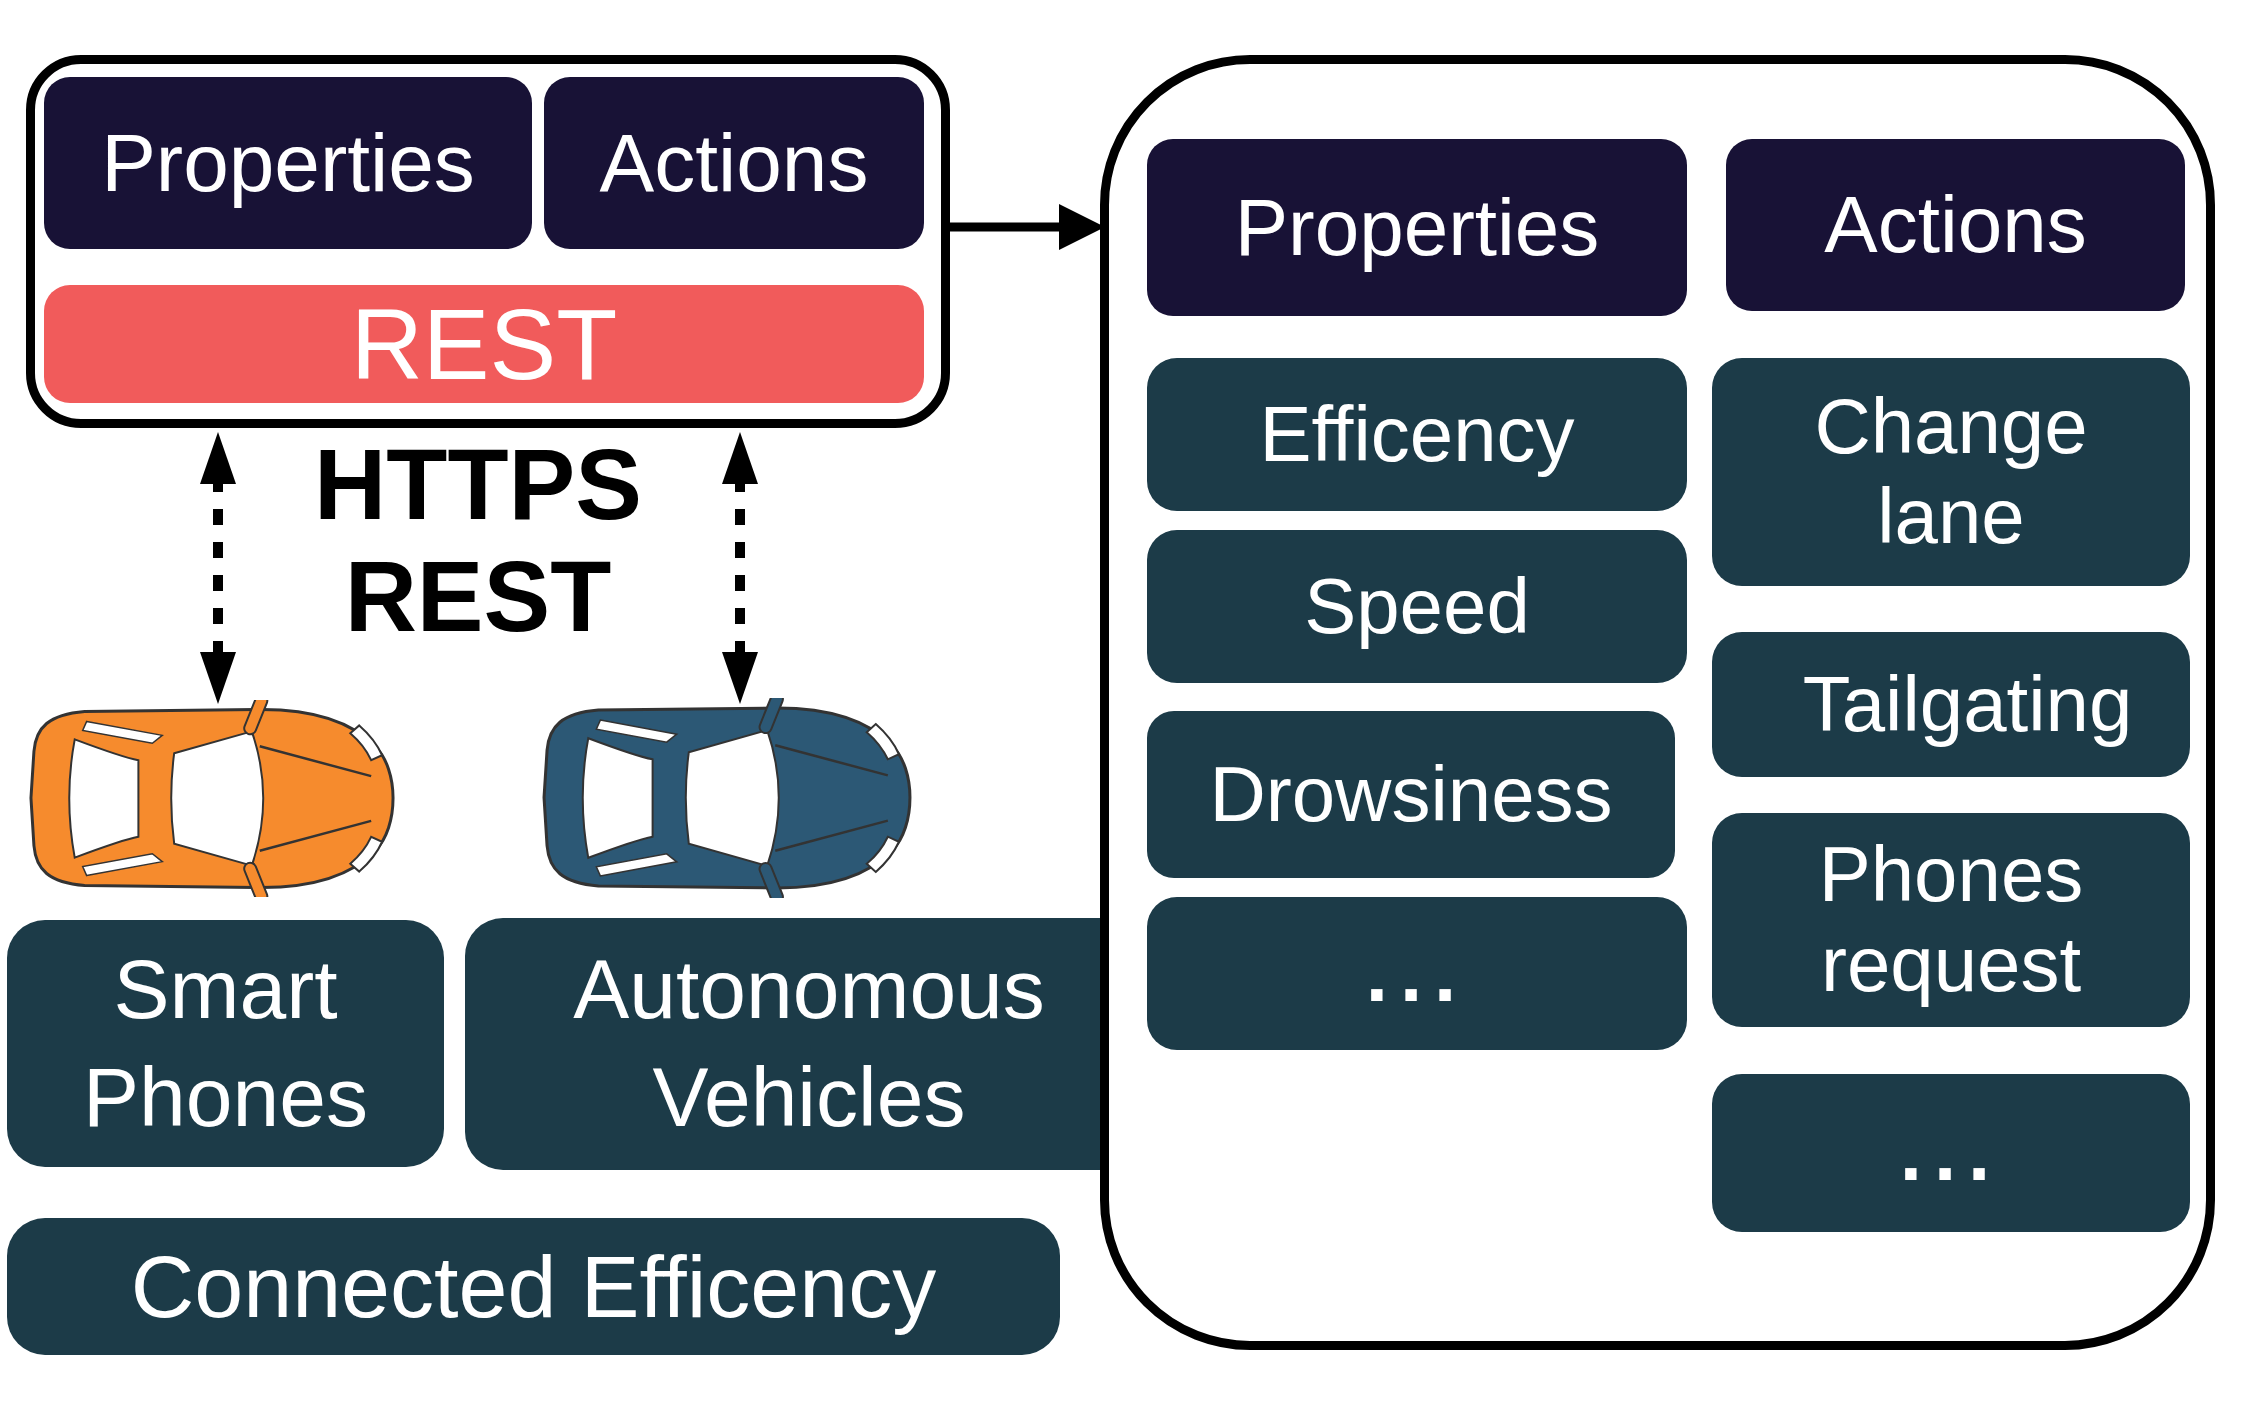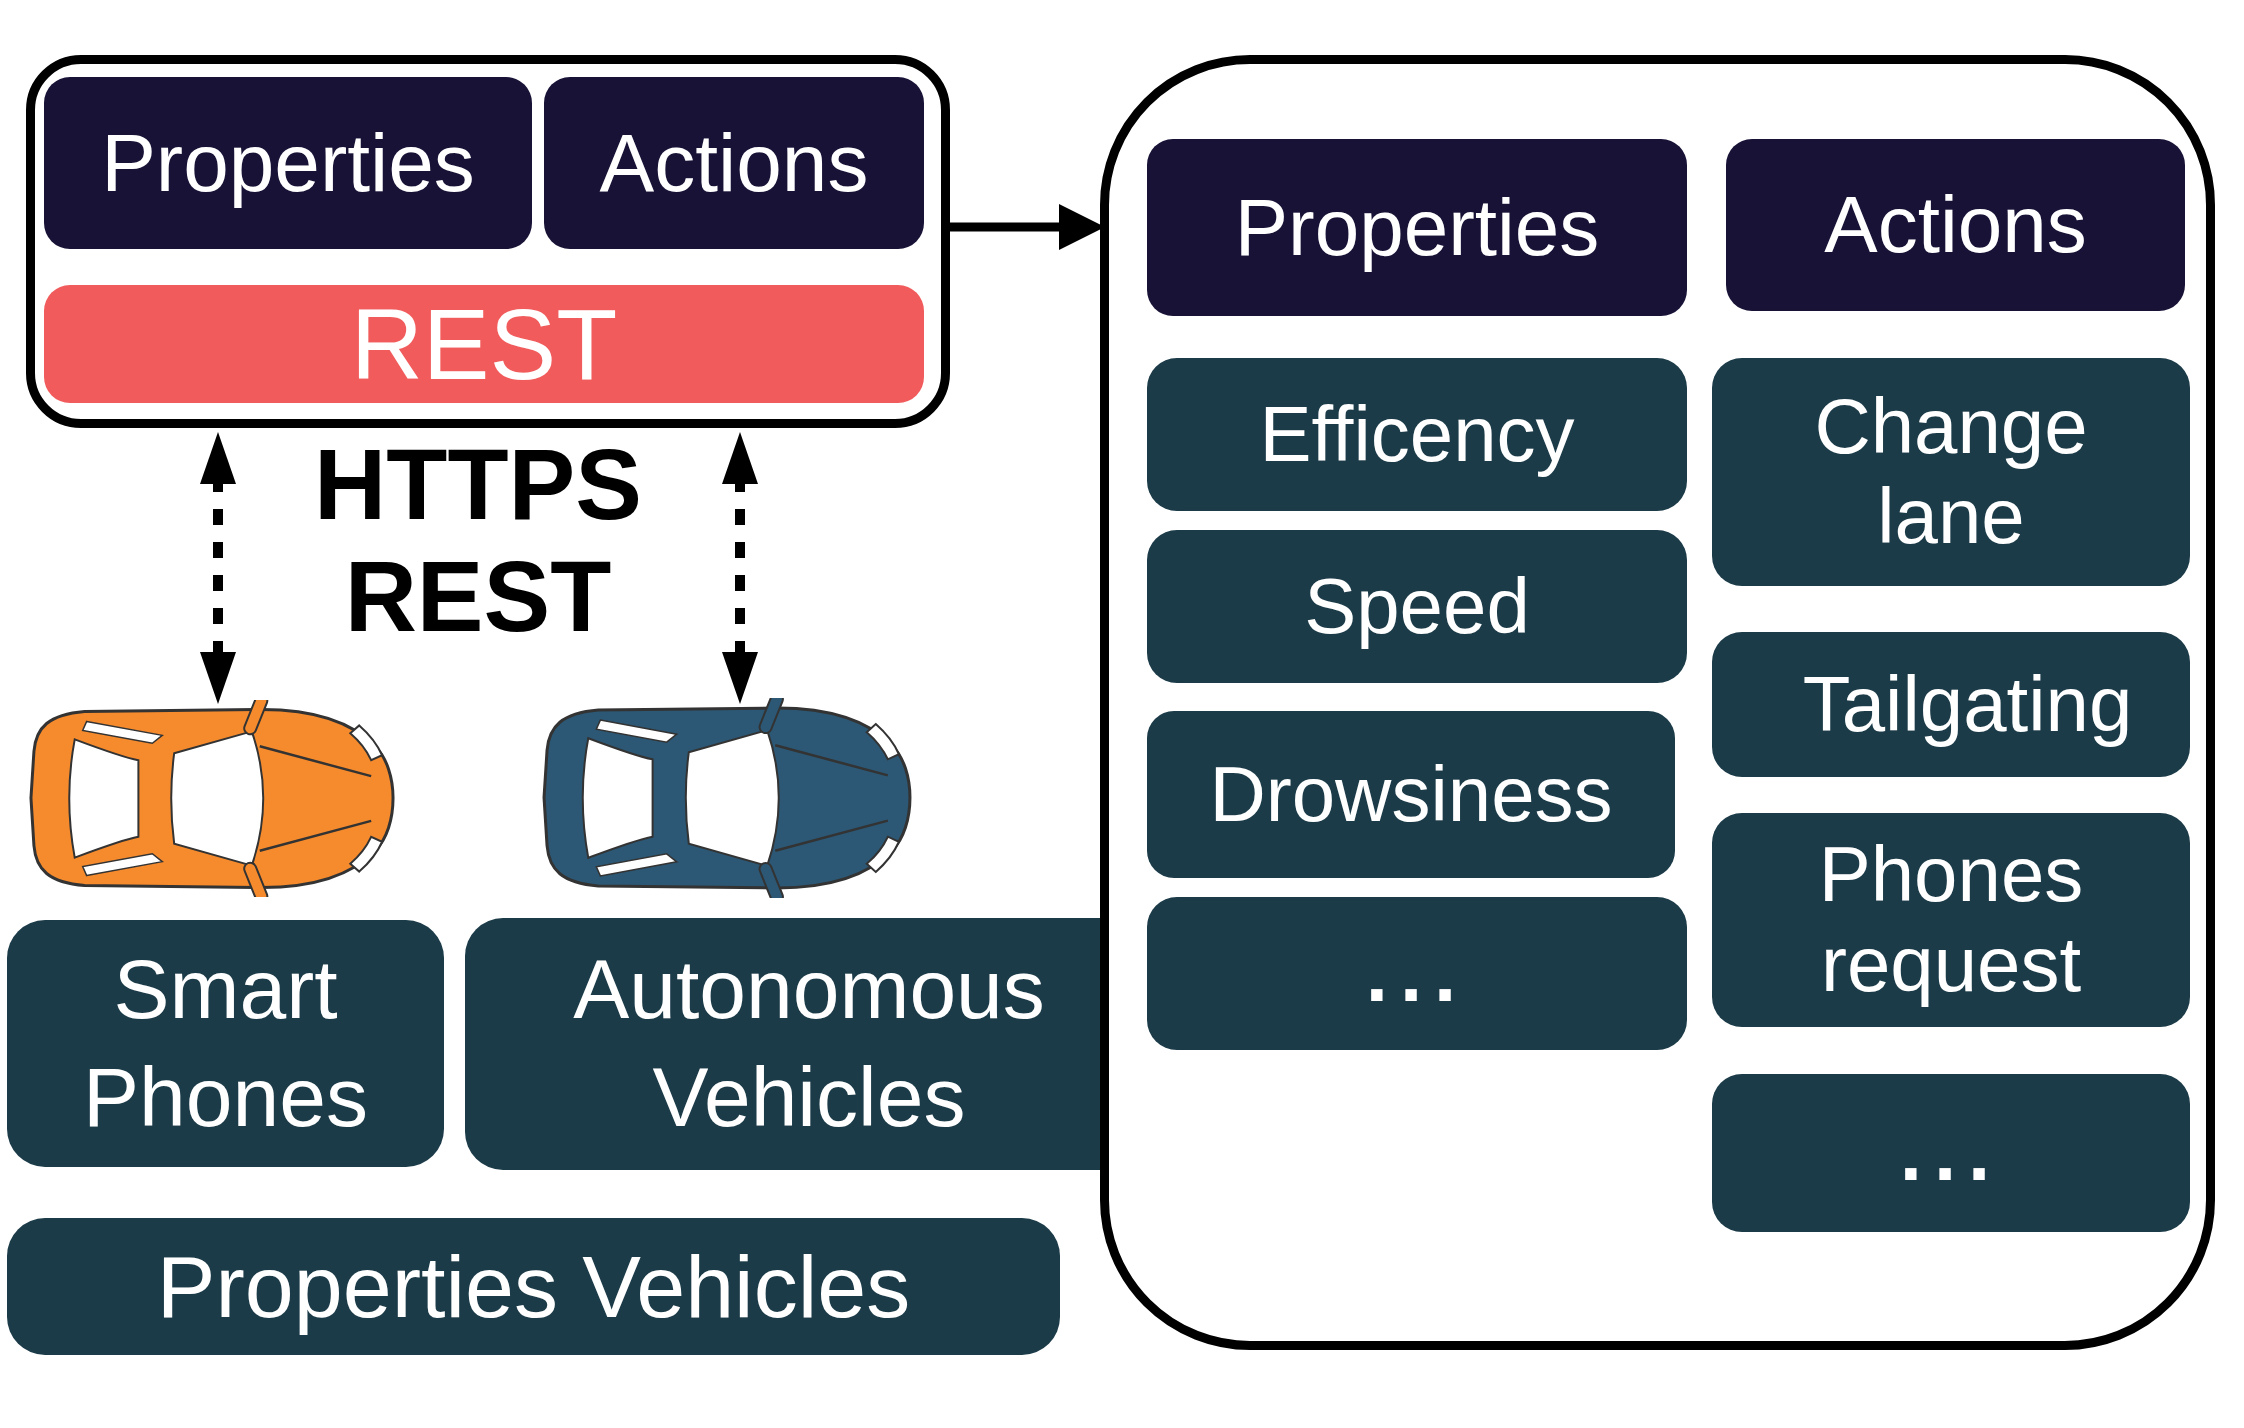--- a/index.html
+++ b/index.html
@@ -101,21 +101,21 @@
 
   <div class="pill teal multiline" style="left:7px;top:920px;width:437px;height:247px;font-size:84px;line-height:1.28;border-radius:38px;">
     <span class="multiline">Smart
 Phones</span>
   </div>
   <div class="pill teal multiline" style="left:465px;top:918px;width:688px;height:252px;font-size:84px;line-height:1.28;border-radius:38px;">
     <span class="multiline">Autonomous
 Vehicles</span>
   </div>
   <div class="pill teal" style="left:7px;top:1218px;width:1053px;height:137px;font-size:88px;border-radius:38px;">
-    <span>Properties Vehicles</span>
+    <span>Connected Efficency</span>
   </div>
 
   <div id="detail-panel" class="outline-box">
 
     <div class="pill navy" style="left:38px;top:75px;width:540px;height:177px;font-size:80px;">
       <span>Properties</span>
     </div>
     <div class="pill navy" style="left:617px;top:75px;width:459px;height:172px;font-size:80px;">
       <span>Actions</span>
     </div>

